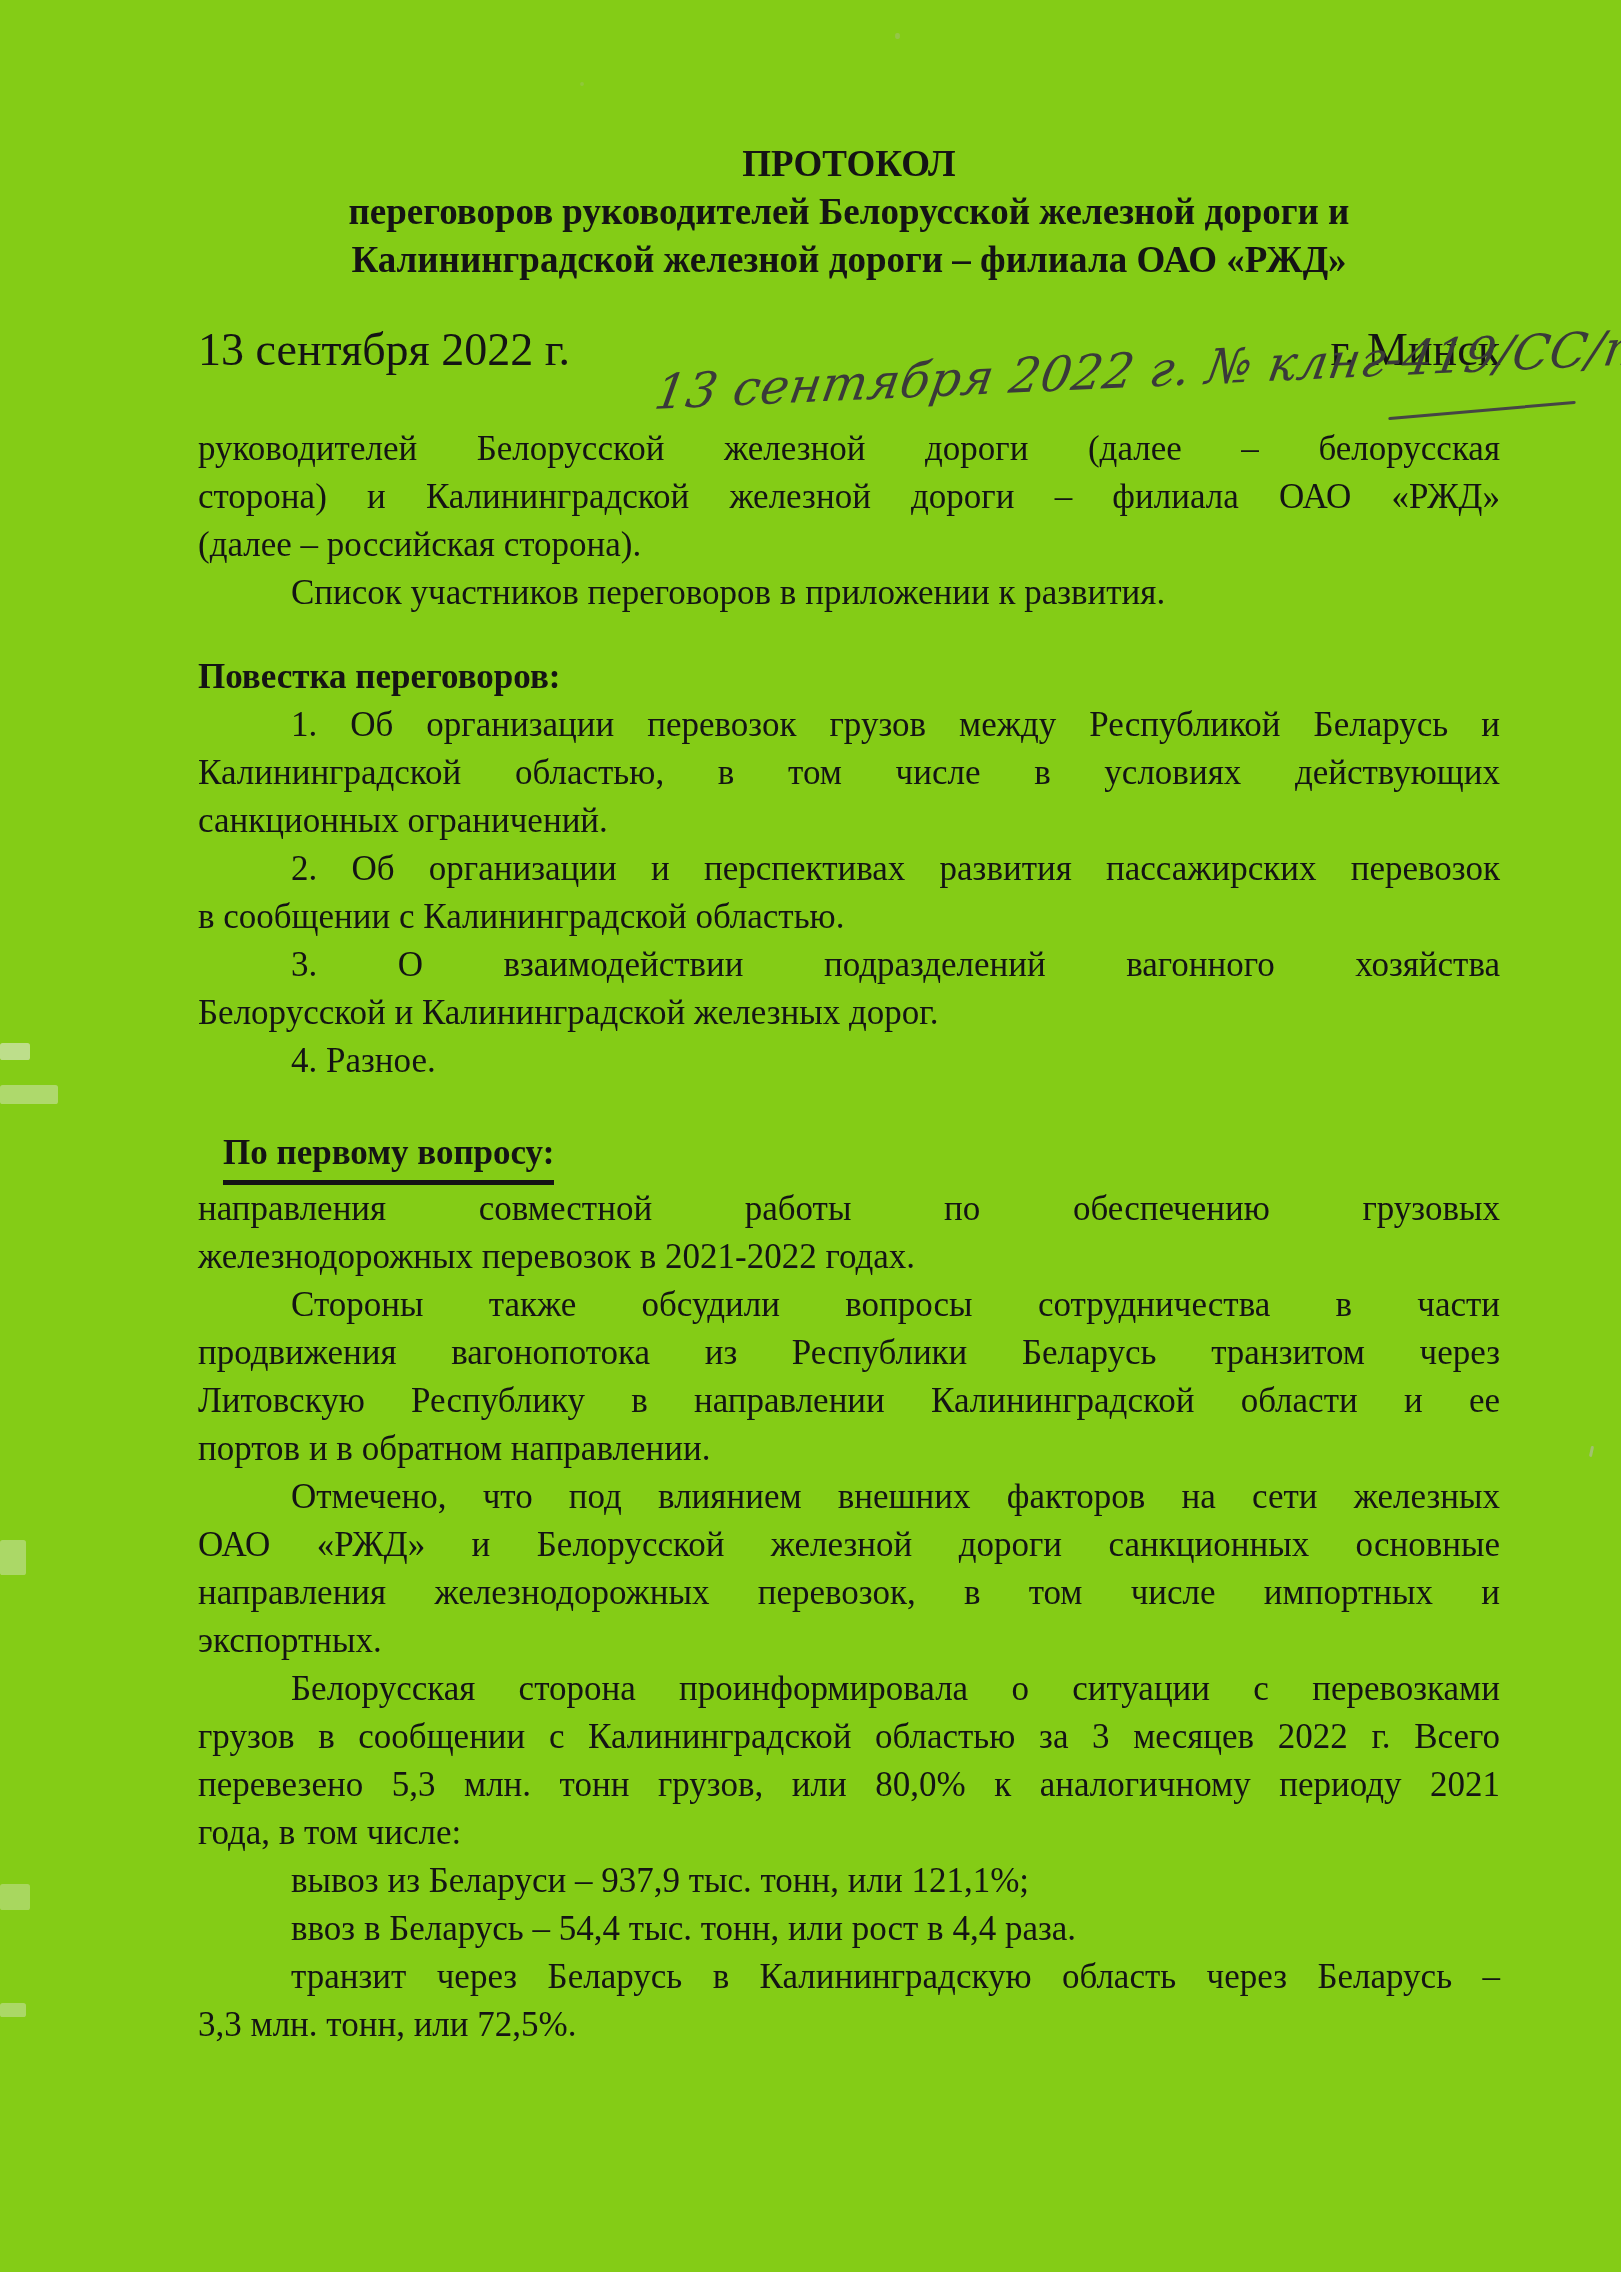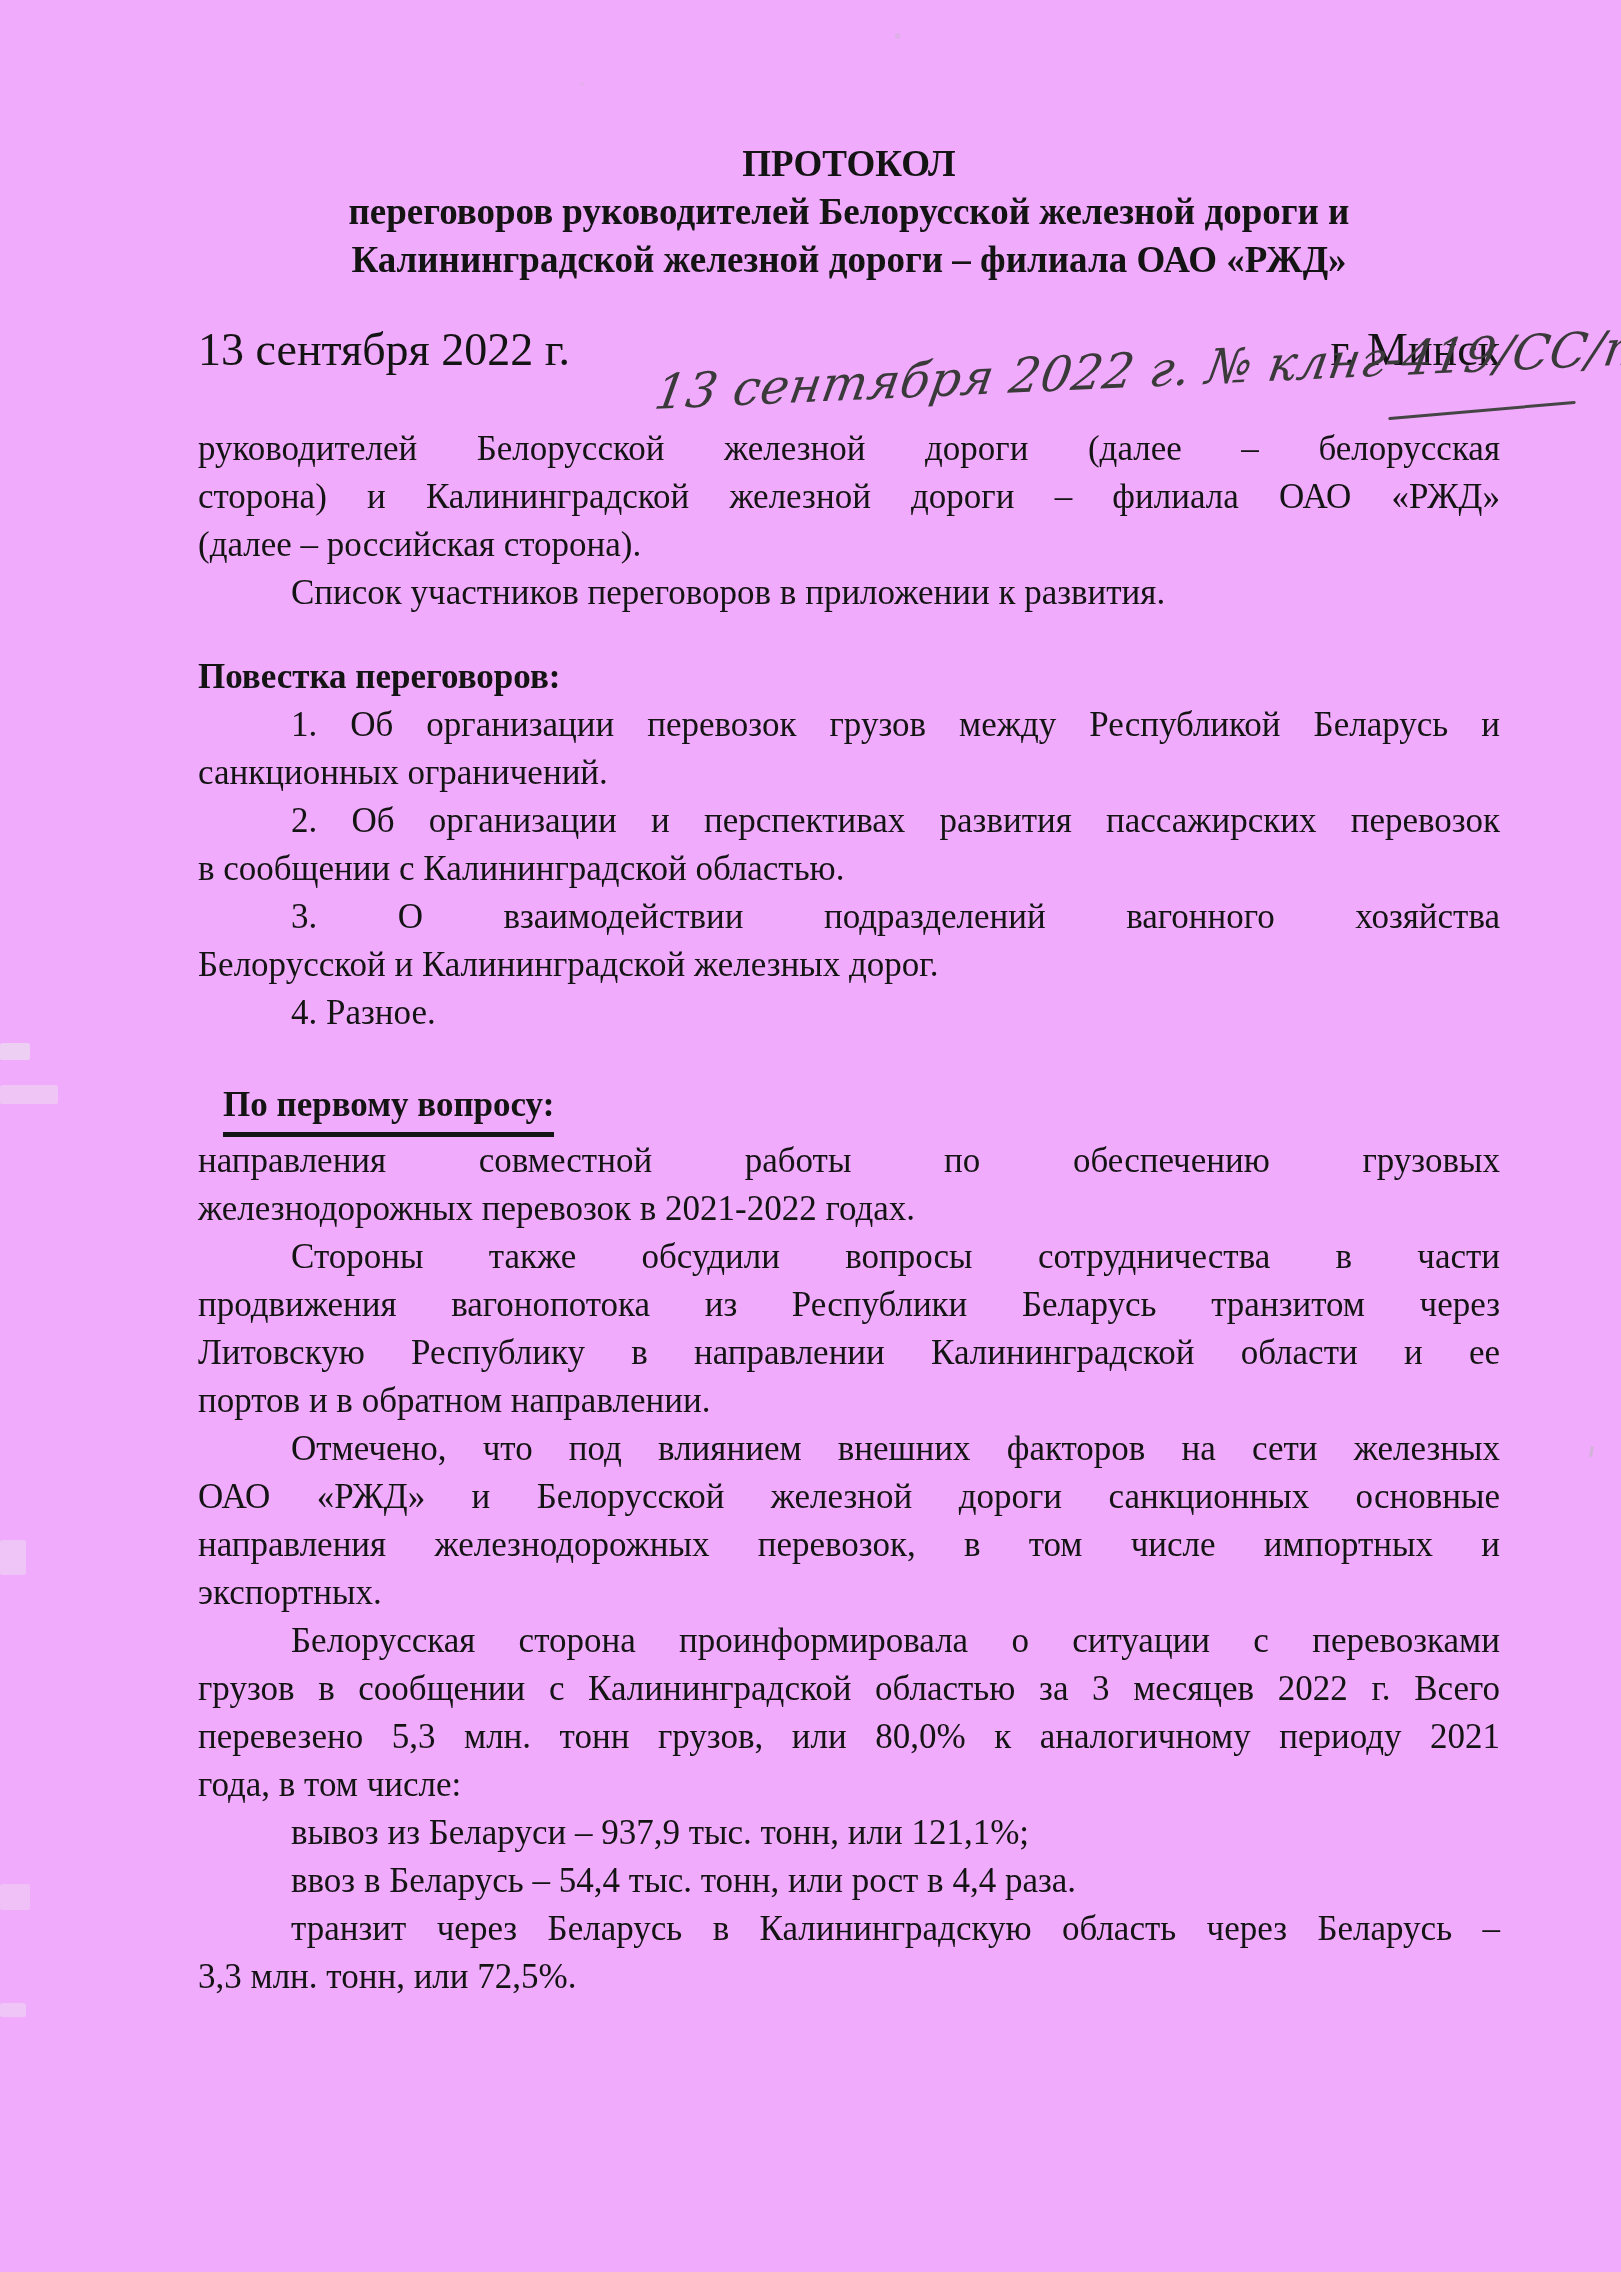--- a/index.html
+++ b/index.html
@@ -1,21 +1,21 @@
 <!DOCTYPE html>
 <html lang="ru" style="font-size:10.3px"><head>
 <meta charset="utf-8">
 <style>
   html, body { margin: 0; padding: 0; background: #ffffff; }
 
   .page {
     position: relative;
     width: 1621px;
     height: 2273px;
-    background: #f0abfc;
+    background: #84cc16;
     overflow: hidden;
     font-family: "Liberation Serif", serif;
     color: #141414;
   }
 
   .content {
     position: absolute;
     left: 198px;
     top: 0;
     width: 1302px;
@@ -117,20 +117,21 @@
     <p class="para">
       <span class="line indent last">Список участников переговоров в приложении к развития.</span>
     </p>
 
     <p class="para h mt-h1">
       <span class="line last">Повестка переговоров:</span>
     </p>
 
     <p class="para">
       <span class="line indent">1. Об организации перевозок грузов между Республикой Беларусь и</span>
+      <span class="line">Калининградской областью, в том числе в условиях действующих</span>
       <span class="line last">санкционных ограничений.</span>
     </p>
 
     <p class="para">
       <span class="line indent">2. Об организации и перспективах развития пассажирских перевозок</span>
       <span class="line last">в сообщении с Калининградской областью.</span>
     </p>
 
     <p class="para">
       <span class="line indent">3. О взаимодействии подразделений вагонного хозяйства</span>

